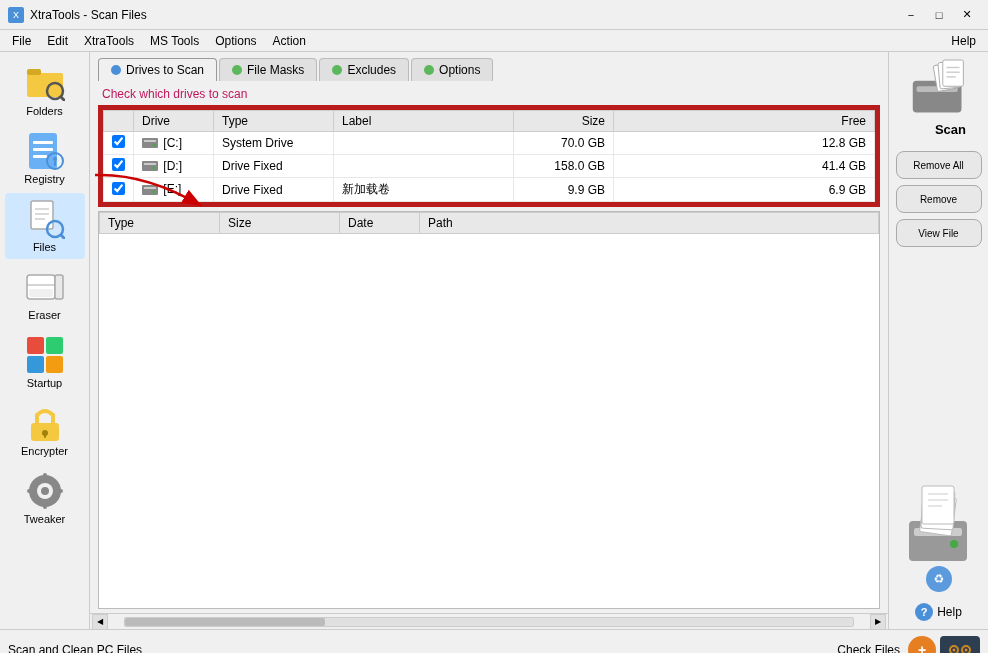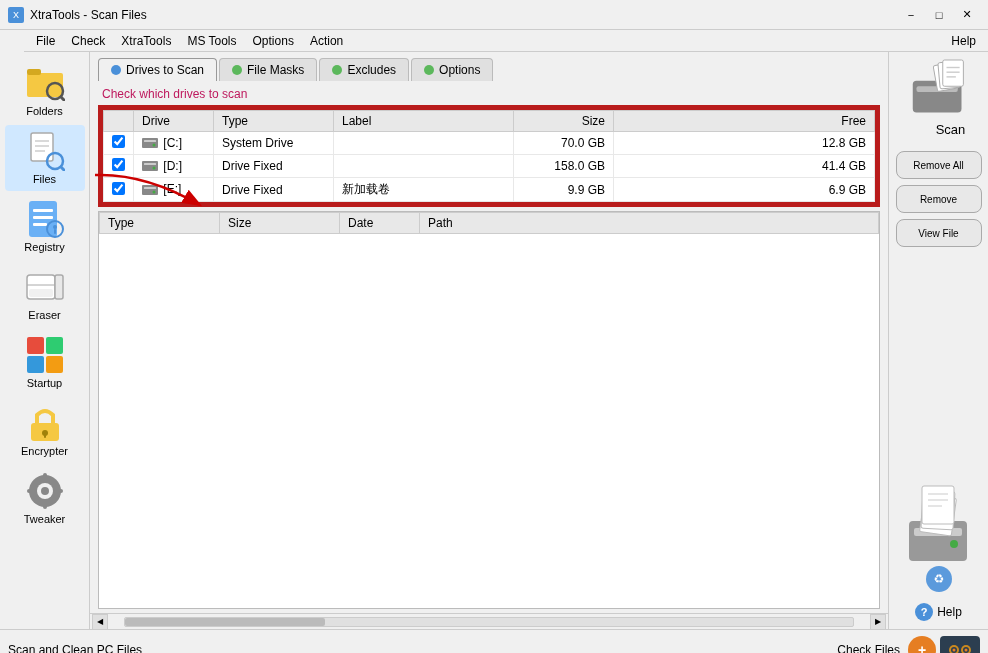--- a/index.html
+++ b/index.html
@@ -6,21 +6,21 @@
     body { font-family: 'Segoe UI', Tahoma, Geneva, Verdana, sans-serif; font-size: 12px; background: #f0f0f0; width: 988px; height: 653px; overflow: hidden; }
     
     
     .title-bar { background: #f0f0f0; height: 30px; display: flex; align-items: center; justify-content: space-between; padding: 0 8px; border-bottom: 1px solid #ccc; }
     .title-bar-left { display: flex; align-items: center; gap: 6px; font-size: 12px; color: #000; }
     .title-bar-icon { width: 16px; height: 16px; background: #4a90d9; border-radius: 2px; display: flex; align-items: center; justify-content: center; color: white; font-size: 9px; }
     .title-bar-controls { display: flex; gap: 2px; }
     .title-btn { width: 26px; height: 20px; background: #f0f0f0; border: none; cursor: pointer; font-size: 11px; display: flex; align-items: center; justify-content: center; }
     
     
-    .menu-bar { background: #f0f0f0; height: 22px; display: flex; align-items: center; padding: 0 4px; border-bottom: 1px solid #ccc; margin-left: 24px; }
+    .menu-bar { background: #f0f0f0; height: 22px; display: flex; align-items: center; padding: 0 4px; border-bottom: 1px solid #ccc; }
     .menu-item { padding: 2px 8px; cursor: pointer; font-size: 12px; color: #000; }
     .menu-help { margin-left: auto; padding: 2px 8px; cursor: pointer; font-size: 12px; color: #000; }
     
     
     .main-layout { display: flex; height: calc(653px - 52px - 24px); }
     
     
     .sidebar { width: 90px; background: #f0f0f0; border-right: 1px solid #ccc; display: flex; flex-direction: column; align-items: center; padding-top: 4px; overflow-y: auto; }
     .sidebar-item { width: 80px; display: flex; flex-direction: column; align-items: center; padding: 6px 4px; cursor: pointer; border-radius: 4px; margin: 1px; }
     .sidebar-item.active { background: #d0e8ff; }
@@ -84,21 +84,21 @@
     .scroll-arrow { width: 16px; height: 16px; background: #e0e0e0; border: 1px solid #ccc; display: flex; align-items: center; justify-content: center; cursor: pointer; font-size: 8px; }
     
     
     .right-panel { width: 100px; background: #f0f0f0; border-left: 1px solid #ccc; display: flex; flex-direction: column; align-items: center; padding: 8px 4px; gap: 6px; }
     .action-btn { width: 86px; height: 28px; background: #e8e8e8; border: 1px solid #aaa; border-radius: 8px; cursor: pointer; font-size: 10px; display: flex; align-items: center; justify-content: center; }
     .action-btn:disabled { color: #aaa; cursor: default; }
     
     
     .scan-area { display: flex; flex-direction: column; align-items: center; margin-bottom: 8px; }
     .scan-icon { width: 60px; height: 60px; display: flex; align-items: center; justify-content: center; margin-bottom: 2px; }
-    .scan-label { font-size: 13px; font-weight: normal; color: #000; margin-left: 24px; }
+    .scan-label { font-size: 13px; font-weight: bold; color: #000; margin-left: 24px; }
     
     
     .status-bar { height: 40px; background: #f0f0f0; border-top: 1px solid #ccc; display: flex; align-items: center; padding: 0 8px; justify-content: space-between; }
     .status-left { font-size: 12px; color: #000; }
     .status-right { display: flex; align-items: center; gap: 8px; }
     .status-right-text { font-size: 12px; color: #000; }
     
     
     .bottom-logos { display: flex; align-items: center; gap: 4px; }
     .logo-circle { width: 28px; height: 28px; border-radius: 50%; background: #e67e22; display: flex; align-items: center; justify-content: center; color: white; font-size: 14px; font-weight: bold; }
@@ -123,21 +123,21 @@
   </div>
   <div class="title-bar-controls">
     <button class="title-btn">−</button>
     <button class="title-btn">□</button>
     <button class="title-btn close">✕</button>
   </div>
 </div>
 
 <div class="menu-bar">
   <span class="menu-item">File</span>
-  <span class="menu-item">Check</span>
+  <span class="menu-item">Edit</span>
   <span class="menu-item">XtraTools</span>
   <span class="menu-item">MS Tools</span>
   <span class="menu-item">Options</span>
   <span class="menu-item">Action</span>
   <span class="menu-help">Help</span>
 </div>
 
 <div class="main-layout">
 
   <div class="sidebar">
@@ -145,49 +145,49 @@
     <div class="sidebar-item">
       <div class="sidebar-icon icon-folders">
         <svg width="40" height="36" viewBox="0 0 40 36">
           <rect x="2" y="8" width="36" height="24" rx="2" fill="#f5c842"></rect>
           <rect x="2" y="4" width="14" height="6" rx="2" fill="#d4a820"></rect>
           <circle cx="30" cy="26" r="8" fill="none" stroke="#555" stroke-width="2.5"></circle>
           <line x1="36" y1="32" x2="40" y2="36" stroke="#555" stroke-width="3" stroke-linecap="round"></line>
         </svg>
       </div>
       <span class="sidebar-label">Folders</span>
-    </div>
-
-    <div class="sidebar-item active">
-      <div class="sidebar-icon icon-files">
-        <svg width="40" height="40" viewBox="0 0 40 40">
-          <rect x="6" y="2" width="22" height="28" rx="2" fill="white" stroke="#aaa" stroke-width="1.5"></rect>
-          <line x1="10" y1="10" x2="24" y2="10" stroke="#ccc" stroke-width="1.5"></line>
-          <line x1="10" y1="15" x2="24" y2="15" stroke="#ccc" stroke-width="1.5"></line>
-          <line x1="10" y1="20" x2="20" y2="20" stroke="#ccc" stroke-width="1.5"></line>
-          <circle cx="30" cy="30" r="8" fill="none" stroke="#4a90d9" stroke-width="2.5"></circle>
-          <line x1="36" y1="36" x2="40" y2="40" stroke="#4a90d9" stroke-width="3" stroke-linecap="round"></line>
-        </svg>
-      </div>
-      <span class="sidebar-label">Files</span>
     </div>
 
     <div class="sidebar-item">
       <div class="sidebar-icon icon-registry">
         <svg width="40" height="40" viewBox="0 0 40 40">
           <rect x="4" y="2" width="28" height="36" rx="3" fill="#6ab0f5"></rect>
           <rect x="8" y="10" width="20" height="3" rx="1" fill="white"></rect>
           <rect x="8" y="17" width="20" height="3" rx="1" fill="white"></rect>
           <rect x="8" y="24" width="14" height="3" rx="1" fill="white"></rect>
           <circle cx="30" cy="30" r="8" fill="none" stroke="#4a90d9" stroke-width="2"></circle>
           <circle cx="30" cy="28" r="2" fill="#4a90d9"></circle>
           <rect x="29" y="30" width="2" height="5" fill="#4a90d9" rx="1"></rect>
         </svg>
       </div>
       <span class="sidebar-label">Registry</span>
+    </div>
+
+    <div class="sidebar-item active">
+      <div class="sidebar-icon icon-files">
+        <svg width="40" height="40" viewBox="0 0 40 40">
+          <rect x="6" y="2" width="22" height="28" rx="2" fill="white" stroke="#aaa" stroke-width="1.5"></rect>
+          <line x1="10" y1="10" x2="24" y2="10" stroke="#ccc" stroke-width="1.5"></line>
+          <line x1="10" y1="15" x2="24" y2="15" stroke="#ccc" stroke-width="1.5"></line>
+          <line x1="10" y1="20" x2="20" y2="20" stroke="#ccc" stroke-width="1.5"></line>
+          <circle cx="30" cy="30" r="8" fill="none" stroke="#4a90d9" stroke-width="2.5"></circle>
+          <line x1="36" y1="36" x2="40" y2="40" stroke="#4a90d9" stroke-width="3" stroke-linecap="round"></line>
+        </svg>
+      </div>
+      <span class="sidebar-label">Files</span>
     </div>
 
     <div class="sidebar-item">
       <div class="sidebar-icon icon-eraser">
         <svg width="40" height="40" viewBox="0 0 40 40">
           <rect x="2" y="8" width="28" height="24" rx="3" fill="white" stroke="#aaa" stroke-width="1.5"></rect>
           <line x1="2" y1="18" x2="30" y2="18" stroke="#aaa" stroke-width="1"></line>
           <rect x="30" y="8" width="8" height="24" rx="2" fill="#e8e8e8" stroke="#aaa" stroke-width="1.5"></rect>
           <rect x="4" y="22" width="24" height="8" rx="2" fill="#f0f0f0"></rect>
         </svg>

